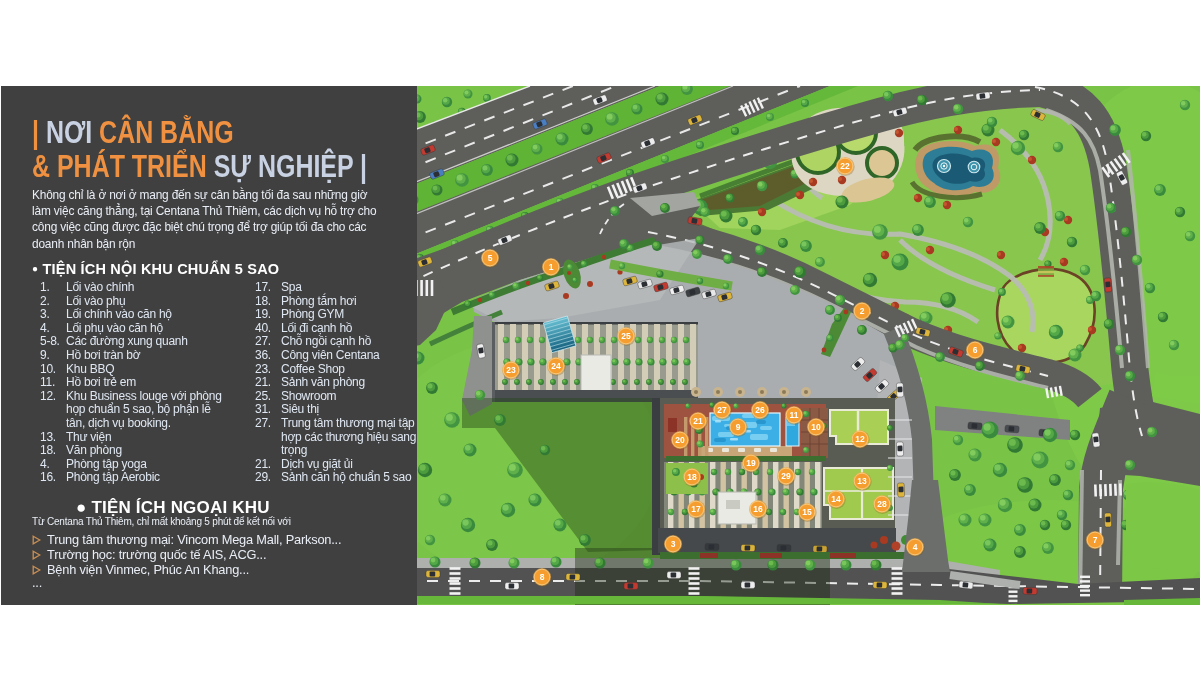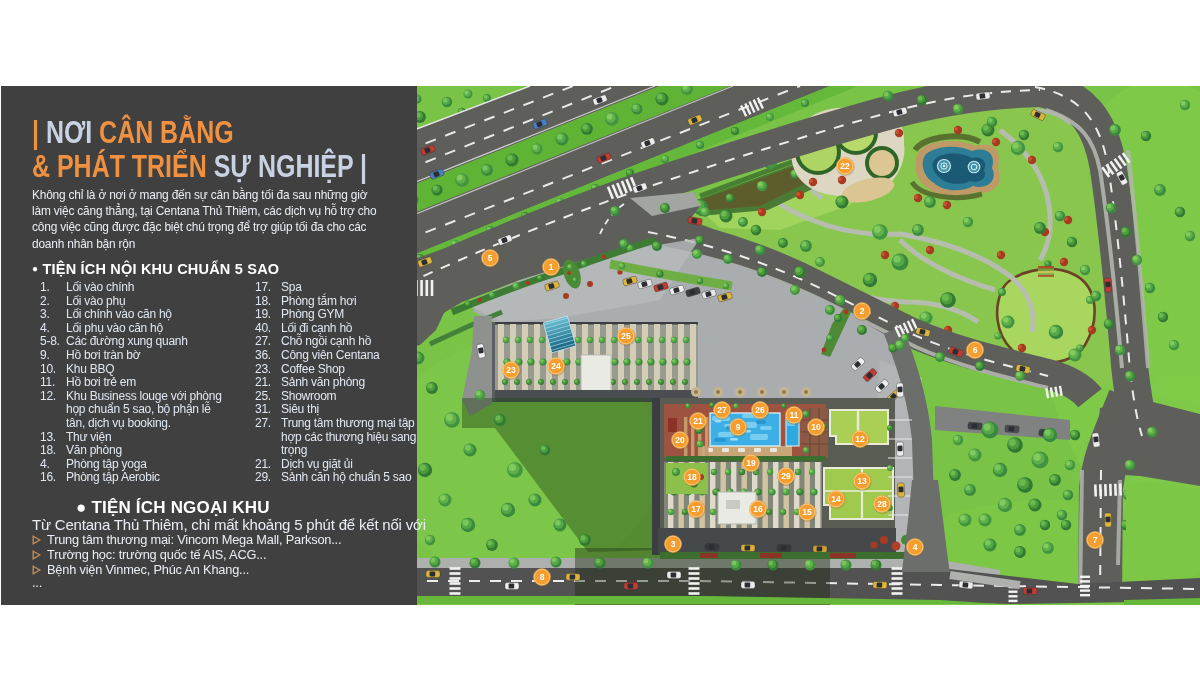--- a/index.html
+++ b/index.html
@@ -11,21 +11,21 @@
 .para{position:absolute;left:31px;top:101px;font-size:12.8px;line-height:16.2px;
 color:#e9eef6;letter-spacing:-0.2px;white-space:nowrap;transform:scaleX(0.93);transform-origin:left top;}
 .h1{position:absolute;left:31px;top:175px;font-size:14.5px;font-weight:bold;color:#fff;letter-spacing:0.2px;}
 .h1 .b{font-size:10px;vertical-align:2px;}
 .lst{position:absolute;top:195px;font-size:12px;line-height:13.6px;color:#dfe7f2;letter-spacing:-0.25px;}
 .lst .r{white-space:nowrap;}
 .lst .n{display:inline-block;width:26px;}
 .c1{left:39px;width:166px;}
 .c2{left:223px;width:172px;margin-left:31px;}
 .h2{position:absolute;left:31px;top:412px;font-size:17px;font-weight:bold;color:#fff;letter-spacing:0.2px;margin-left:44px;}
-.sub{position:absolute;left:31px;top:430px;font-size:15px;color:#e9eef6;white-space:nowrap;letter-spacing:-0.2px;}
+.sub{position:absolute;left:31px;top:430px;font-size:10px;color:#e9eef6;white-space:nowrap;letter-spacing:-0.2px;}
 .bl{position:absolute;left:31px;font-size:12.8px;color:#e9eef6;white-space:nowrap;letter-spacing:-0.2px;}
 .tri{display:inline-block;width:9px;height:10px;margin-right:6px;vertical-align:-1px;}
 </style></head><body>
 <div id="wrap">
 
 <svg id="map" width="1200" height="695" viewBox="0 0 1200 695">
 <defs>
         <clipPath id="mapclip">
           <rect x="406" y="86" width="794" height="519"></rect>
         </clipPath>

